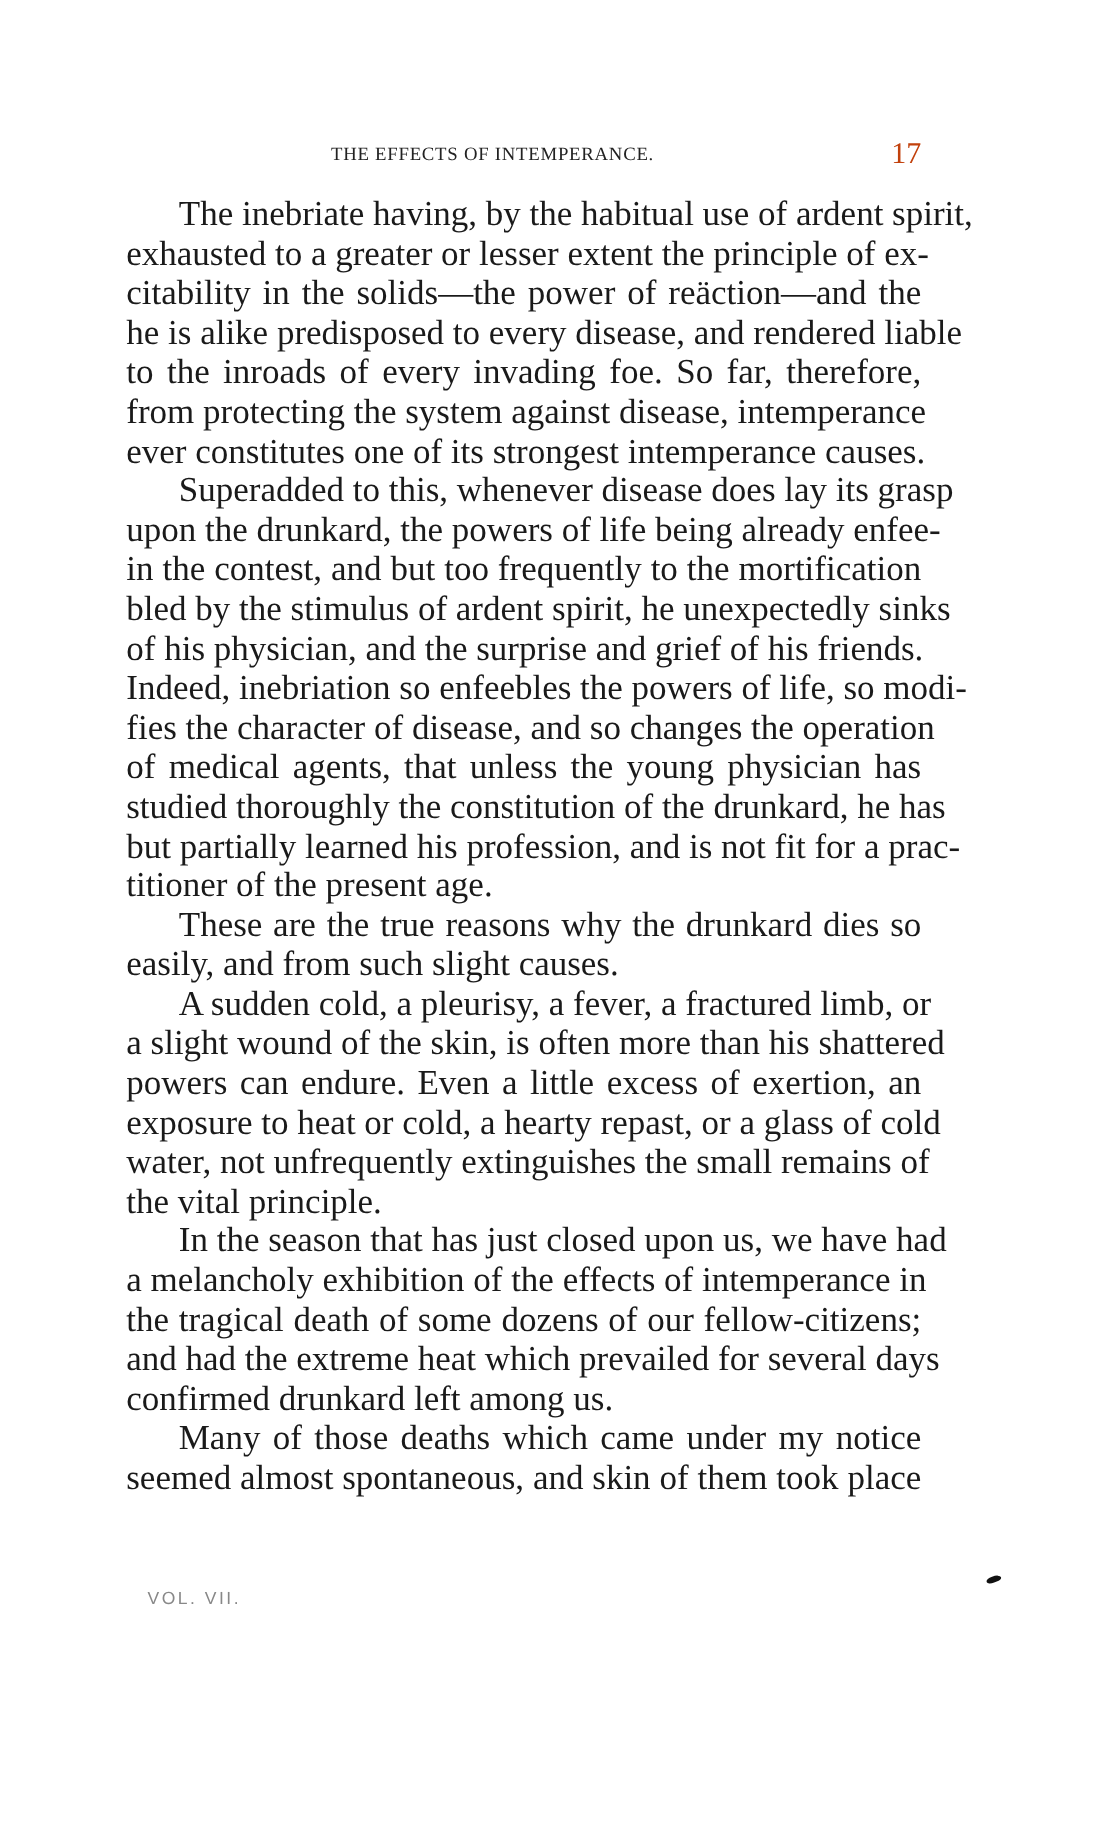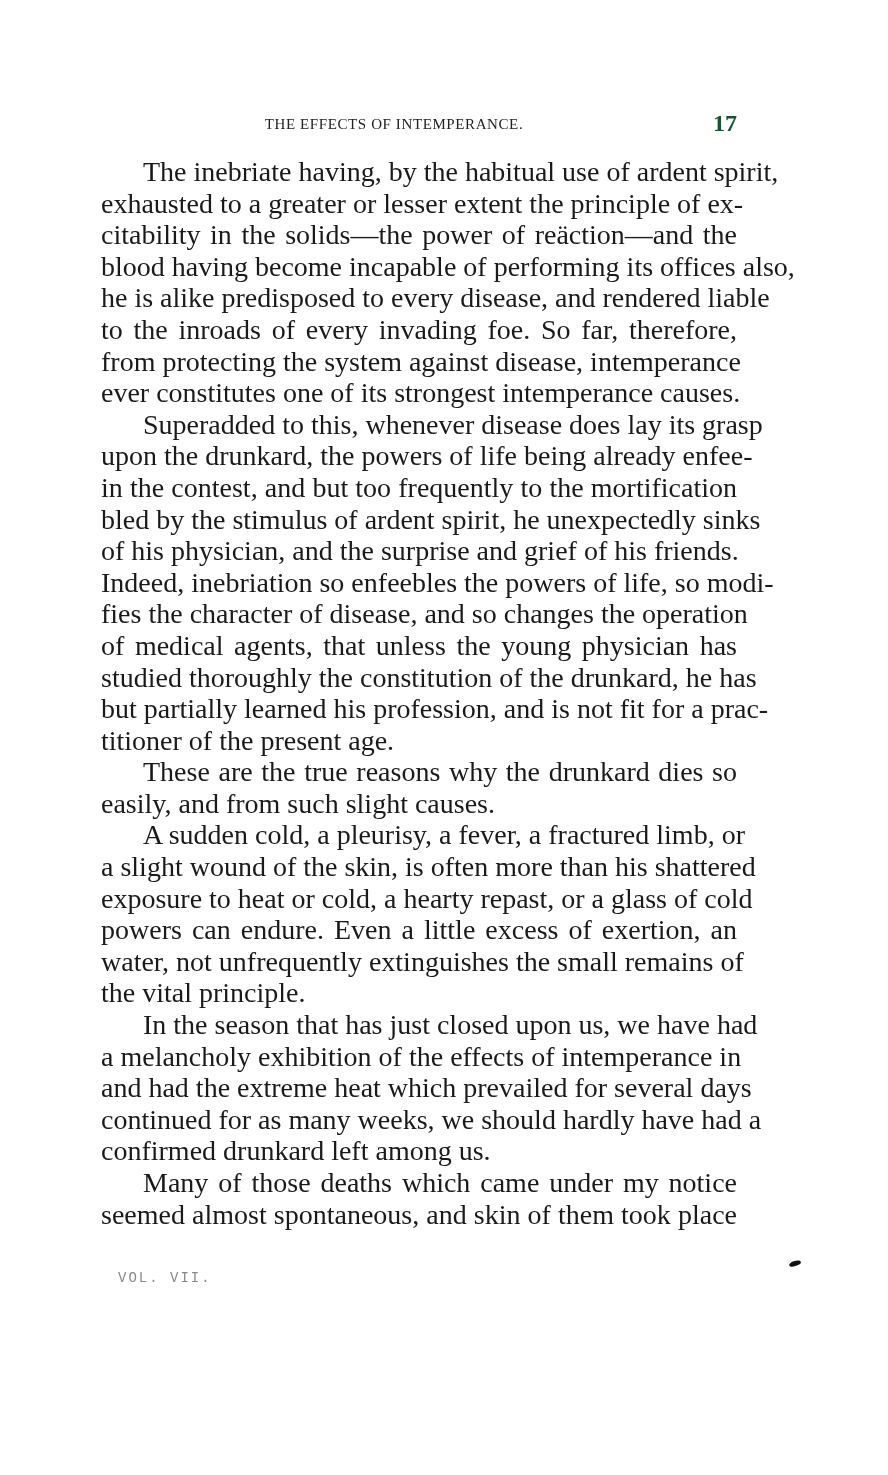--- a/index.html
+++ b/index.html
@@ -8,33 +8,33 @@
   .running-head {
     position: absolute; left: 101px; top: 112px; width: 636px; height: 28px;
     font-family: "Liberation Serif", "DejaVu Serif", serif;
   }
   .running-title {
     position: absolute; left: 0; right: 0; top: 4px; text-align: center;
     font-size: 15px; letter-spacing: 0.6px; color: #222;
     padding-right: 50px;
   }
   .page-number {
-    position: absolute; right: 0; top: -2px; font-size: 24px; font-weight: bold; color: #14532d;
+    position: absolute; right: 0; top: -2px; font-size: 24px; font-weight: normal; color: #c2410c;
   }
   .body-text {
     position: absolute; left: 101px; top: 156px; width: 636px;
     font-family: "Liberation Serif", "DejaVu Serif", serif;
     font-size: 28px; line-height: 31.6px; color: #1a1a1a;
   }
   .line { display: block; white-space: nowrap; text-align: justify; text-align-last: justify; height: 31.6px; }
   .line.last { text-align-last: left; }
   .line.indent { padding-left: 42px; }
   .signature {
     position: absolute; left: 118px; top: 1270px;
-    font-family: Liberation Mono, monospace;
+    font-family: Liberation Sans, sans-serif;
     font-size: 14px; letter-spacing: 2px; color: #888;
   }
   .ink-mark {
     position: absolute; left: 789px; top: 1261px; width: 12px; height: 5px;
     background: #111; border-radius: 50% 60% 40% 50%; transform: rotate(-20deg);
   }
 </style>
 </head>
 <body>
 
@@ -42,21 +42,20 @@
   <div class="running-head">
     <div class="running-title">THE EFFECTS OF INTEMPERANCE.</div>
     <div class="page-number">17</div>
   </div>
 
   <div class="body-text" id="body-text">
       <div>
         <span class="line indent">The inebriate having, by the habitual use of ardent spirit,</span>
         <span class="line">exhausted to a greater or lesser extent the principle of ex-</span>
         <span class="line">citability in the solids—the power of reäction—and the</span>
-        <span class="line">blood having become incapable of performing its offices also,</span>
         <span class="line">he is alike predisposed to every disease, and rendered liable</span>
         <span class="line">to the inroads of every invading foe.  So far, therefore,</span>
         <span class="line">from protecting the system against disease, intemperance</span>
         <span class="line last">ever constitutes one of its strongest intemperance causes.</span>
       </div>
       <div>
         <span class="line indent">Superadded to this, whenever disease does lay its grasp</span>
         <span class="line">upon the drunkard, the powers of life being already enfee-</span>
         <span class="line">in the contest, and but too frequently to the mortification</span>
         <span class="line">bled by the stimulus of ardent spirit, he unexpectedly sinks</span>
@@ -68,30 +67,30 @@
         <span class="line">but partially learned his profession, and is not fit for a prac-</span>
         <span class="line last">titioner of the present age.</span>
       </div>
       <div>
         <span class="line indent">These are the true reasons why the drunkard dies so</span>
         <span class="line last">easily, and from such slight causes.</span>
       </div>
       <div>
         <span class="line indent">A sudden cold, a pleurisy, a fever, a fractured limb, or</span>
         <span class="line">a slight wound of the skin, is often more than his shattered</span>
+        <span class="line">powers can endure.  Even a little excess of exertion, an</span>
         <span class="line">exposure to heat or cold, a hearty repast, or a glass of cold</span>
-        <span class="line">powers can endure.  Even a little excess of exertion, an</span>
         <span class="line">water, not unfrequently extinguishes the small remains of</span>
         <span class="line last">the vital principle.</span>
       </div>
       <div>
         <span class="line indent">In the season that has just closed upon us, we have had</span>
         <span class="line">a melancholy exhibition of the effects of intemperance in</span>
+        <span class="line">the tragical death of some dozens of our fellow-citizens;</span>
         <span class="line">and had the extreme heat which prevailed for several days</span>
-        <span class="line">continued for as many weeks, we should hardly have had a</span>
         <span class="line last">confirmed drunkard left among us.</span>
       </div>
       <div>
         <span class="line indent">Many of those deaths which came under my notice</span>
         <span class="line">seemed almost spontaneous, and skin of them took place</span>
       </div>
     </div>
 
   <div class="signature">VOL. VII.</div>
   <div class="ink-mark"></div>

